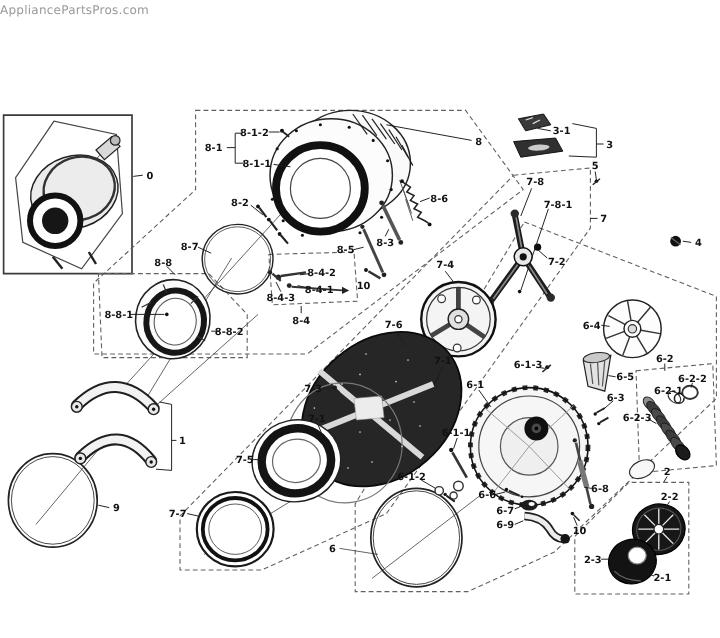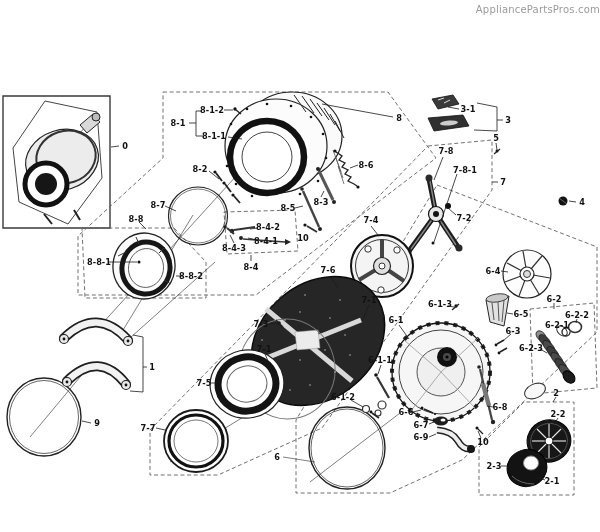--- a/index.html
+++ b/index.html
@@ -1,18 +1,18 @@
 <!DOCTYPE html>
 <html><head>
 <meta charset="utf-8">
 <style>
   html,body{margin:0;padding:0;background:#fff;}
   #stage{position:relative;width:600px;height:532px;background:#fff;overflow:hidden;
          font-family:"DejaVu Sans",sans-serif;}
-  .brand{position:absolute;top:4px;left:0;width:100%;text-align:right;
+  .brand{position:absolute;top:4px;left:0;width:100%;text-align:left;
          color:#9a9a9a;font-size:10px;letter-spacing:.2px;}
   svg{position:absolute;top:0;left:0;}
   .dashbox{fill:none;stroke:#606060;stroke-width:.9;stroke-dasharray:4 2.6;}
   .solidbox{fill:none;stroke:#3a3a3a;stroke-width:1.4;}
   .cline{stroke:#3a3a3a;stroke-width:.65;}
   .lead{stroke:#1a1a1a;stroke-width:.8;}
   .lbl{font:600 8.2px "DejaVu Sans",sans-serif;fill:#111;text-anchor:middle;dominant-baseline:central;}
 </style>
 </head>
 <body>

